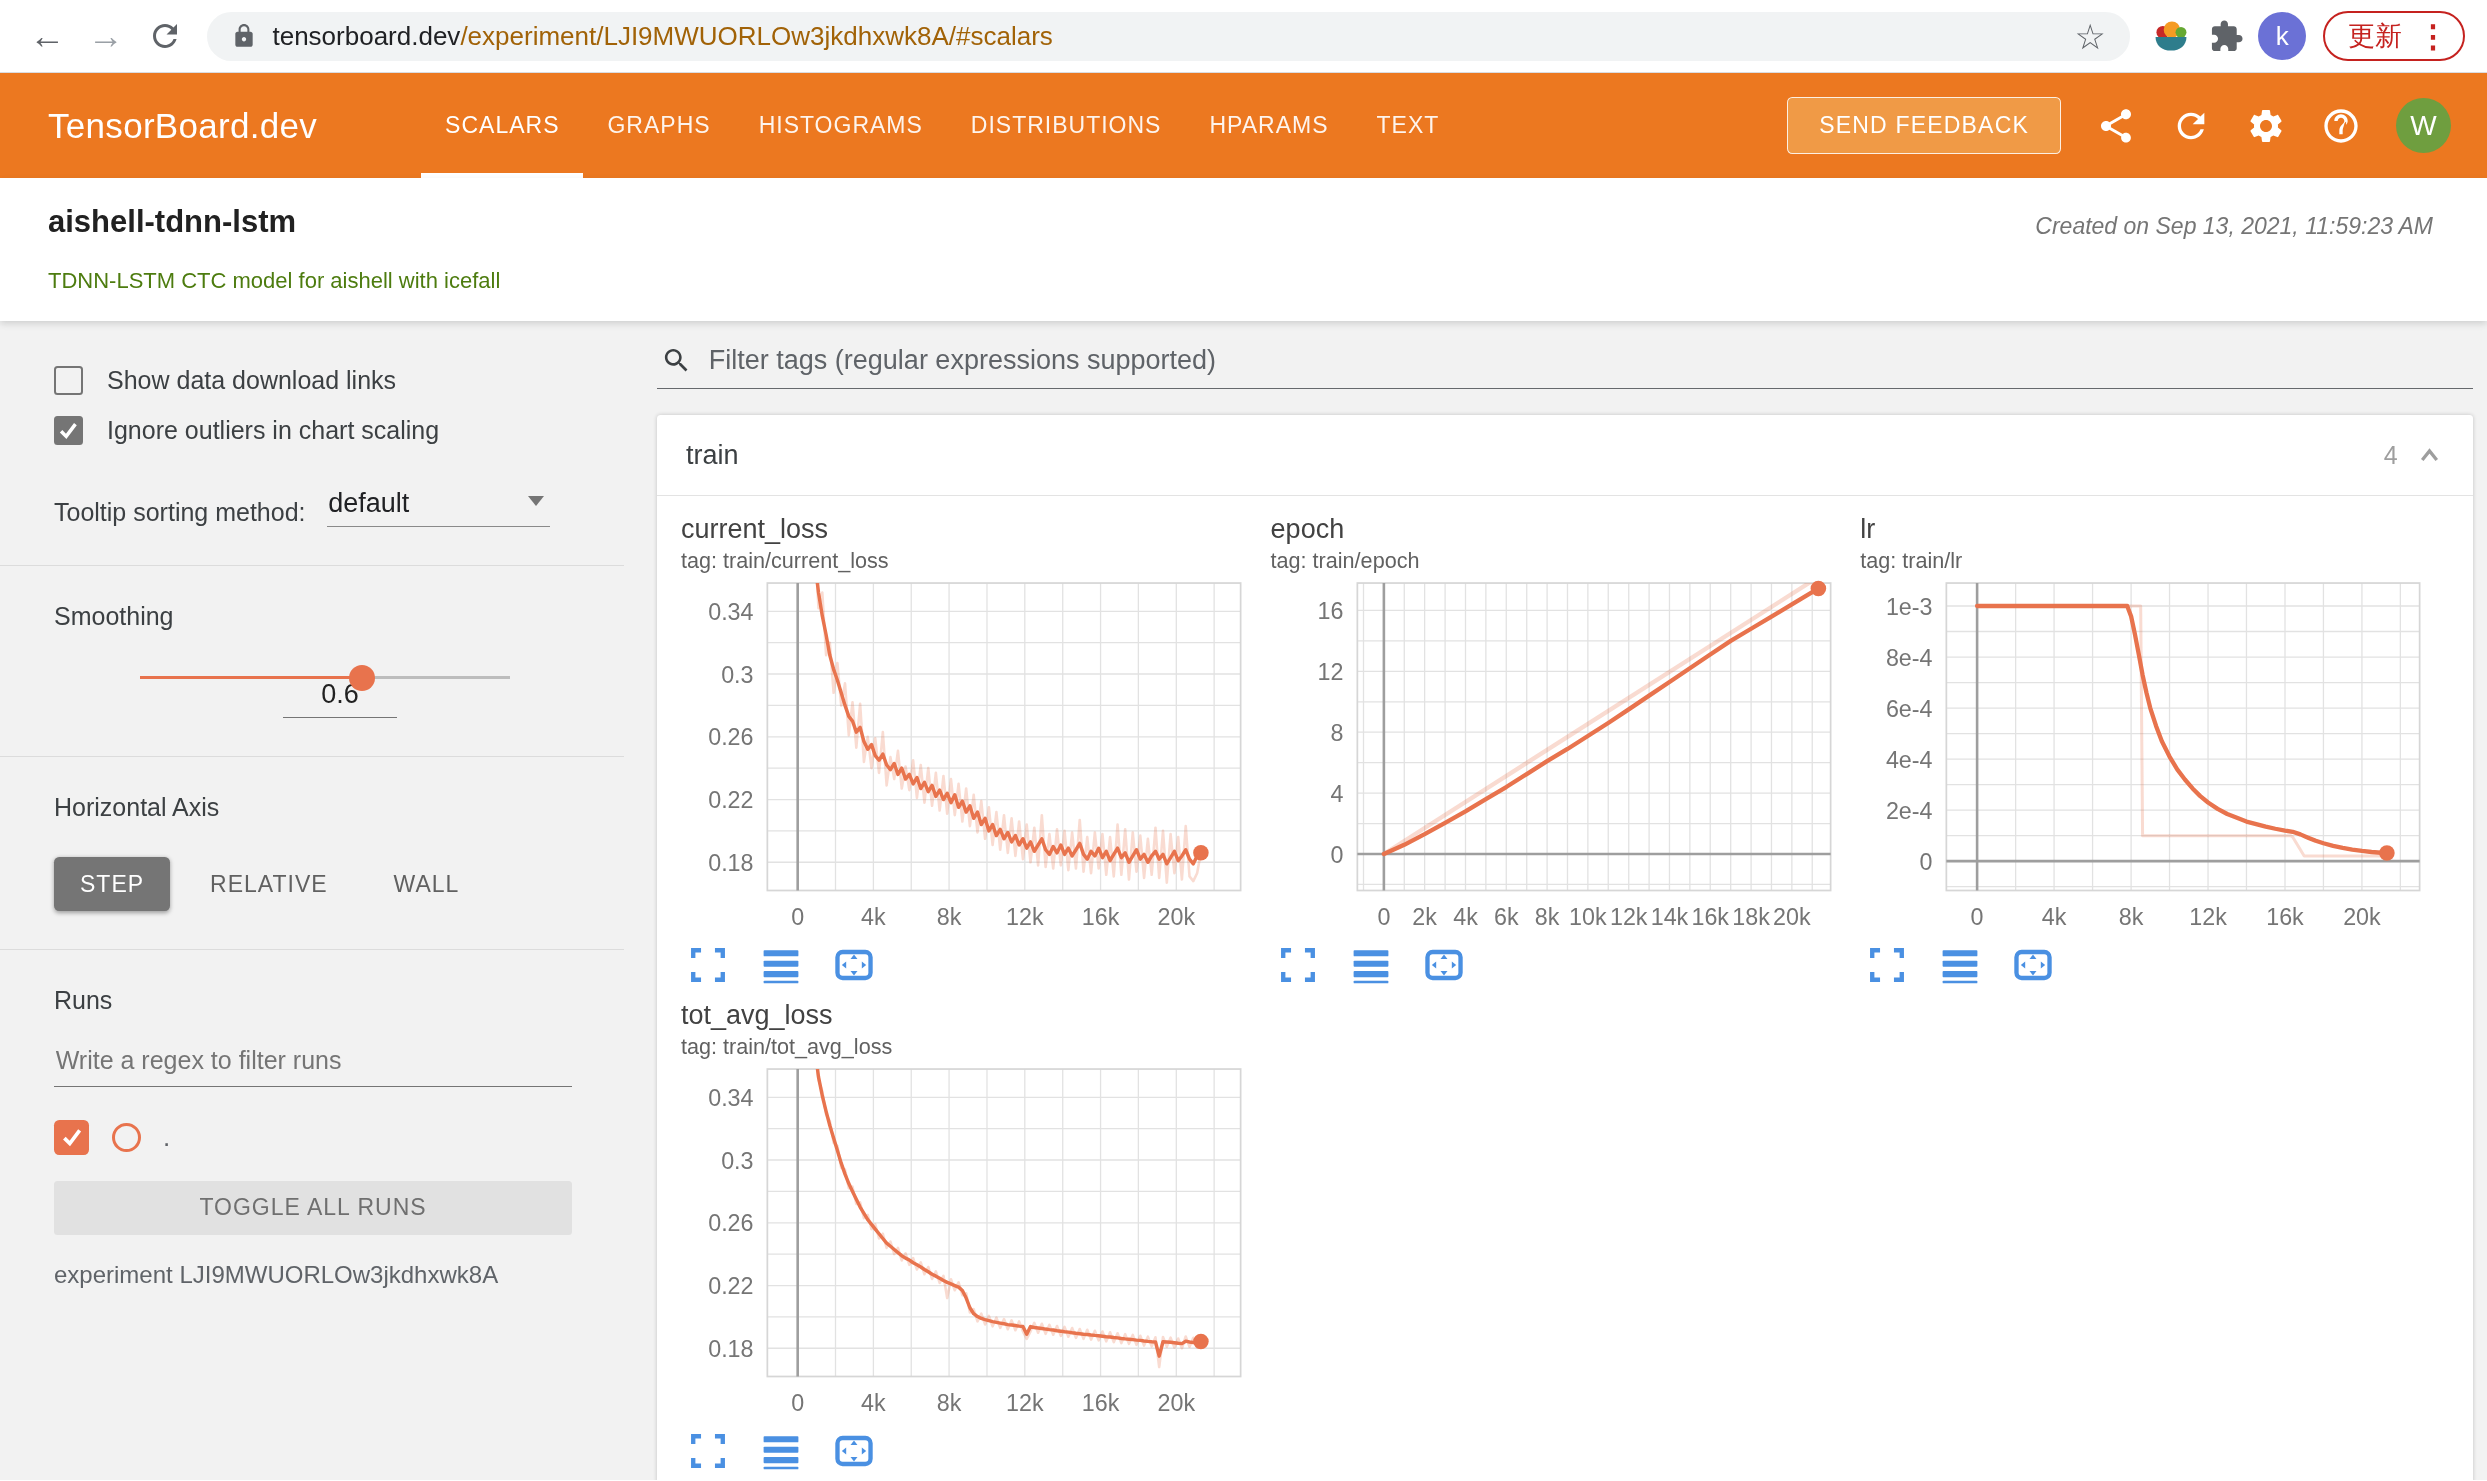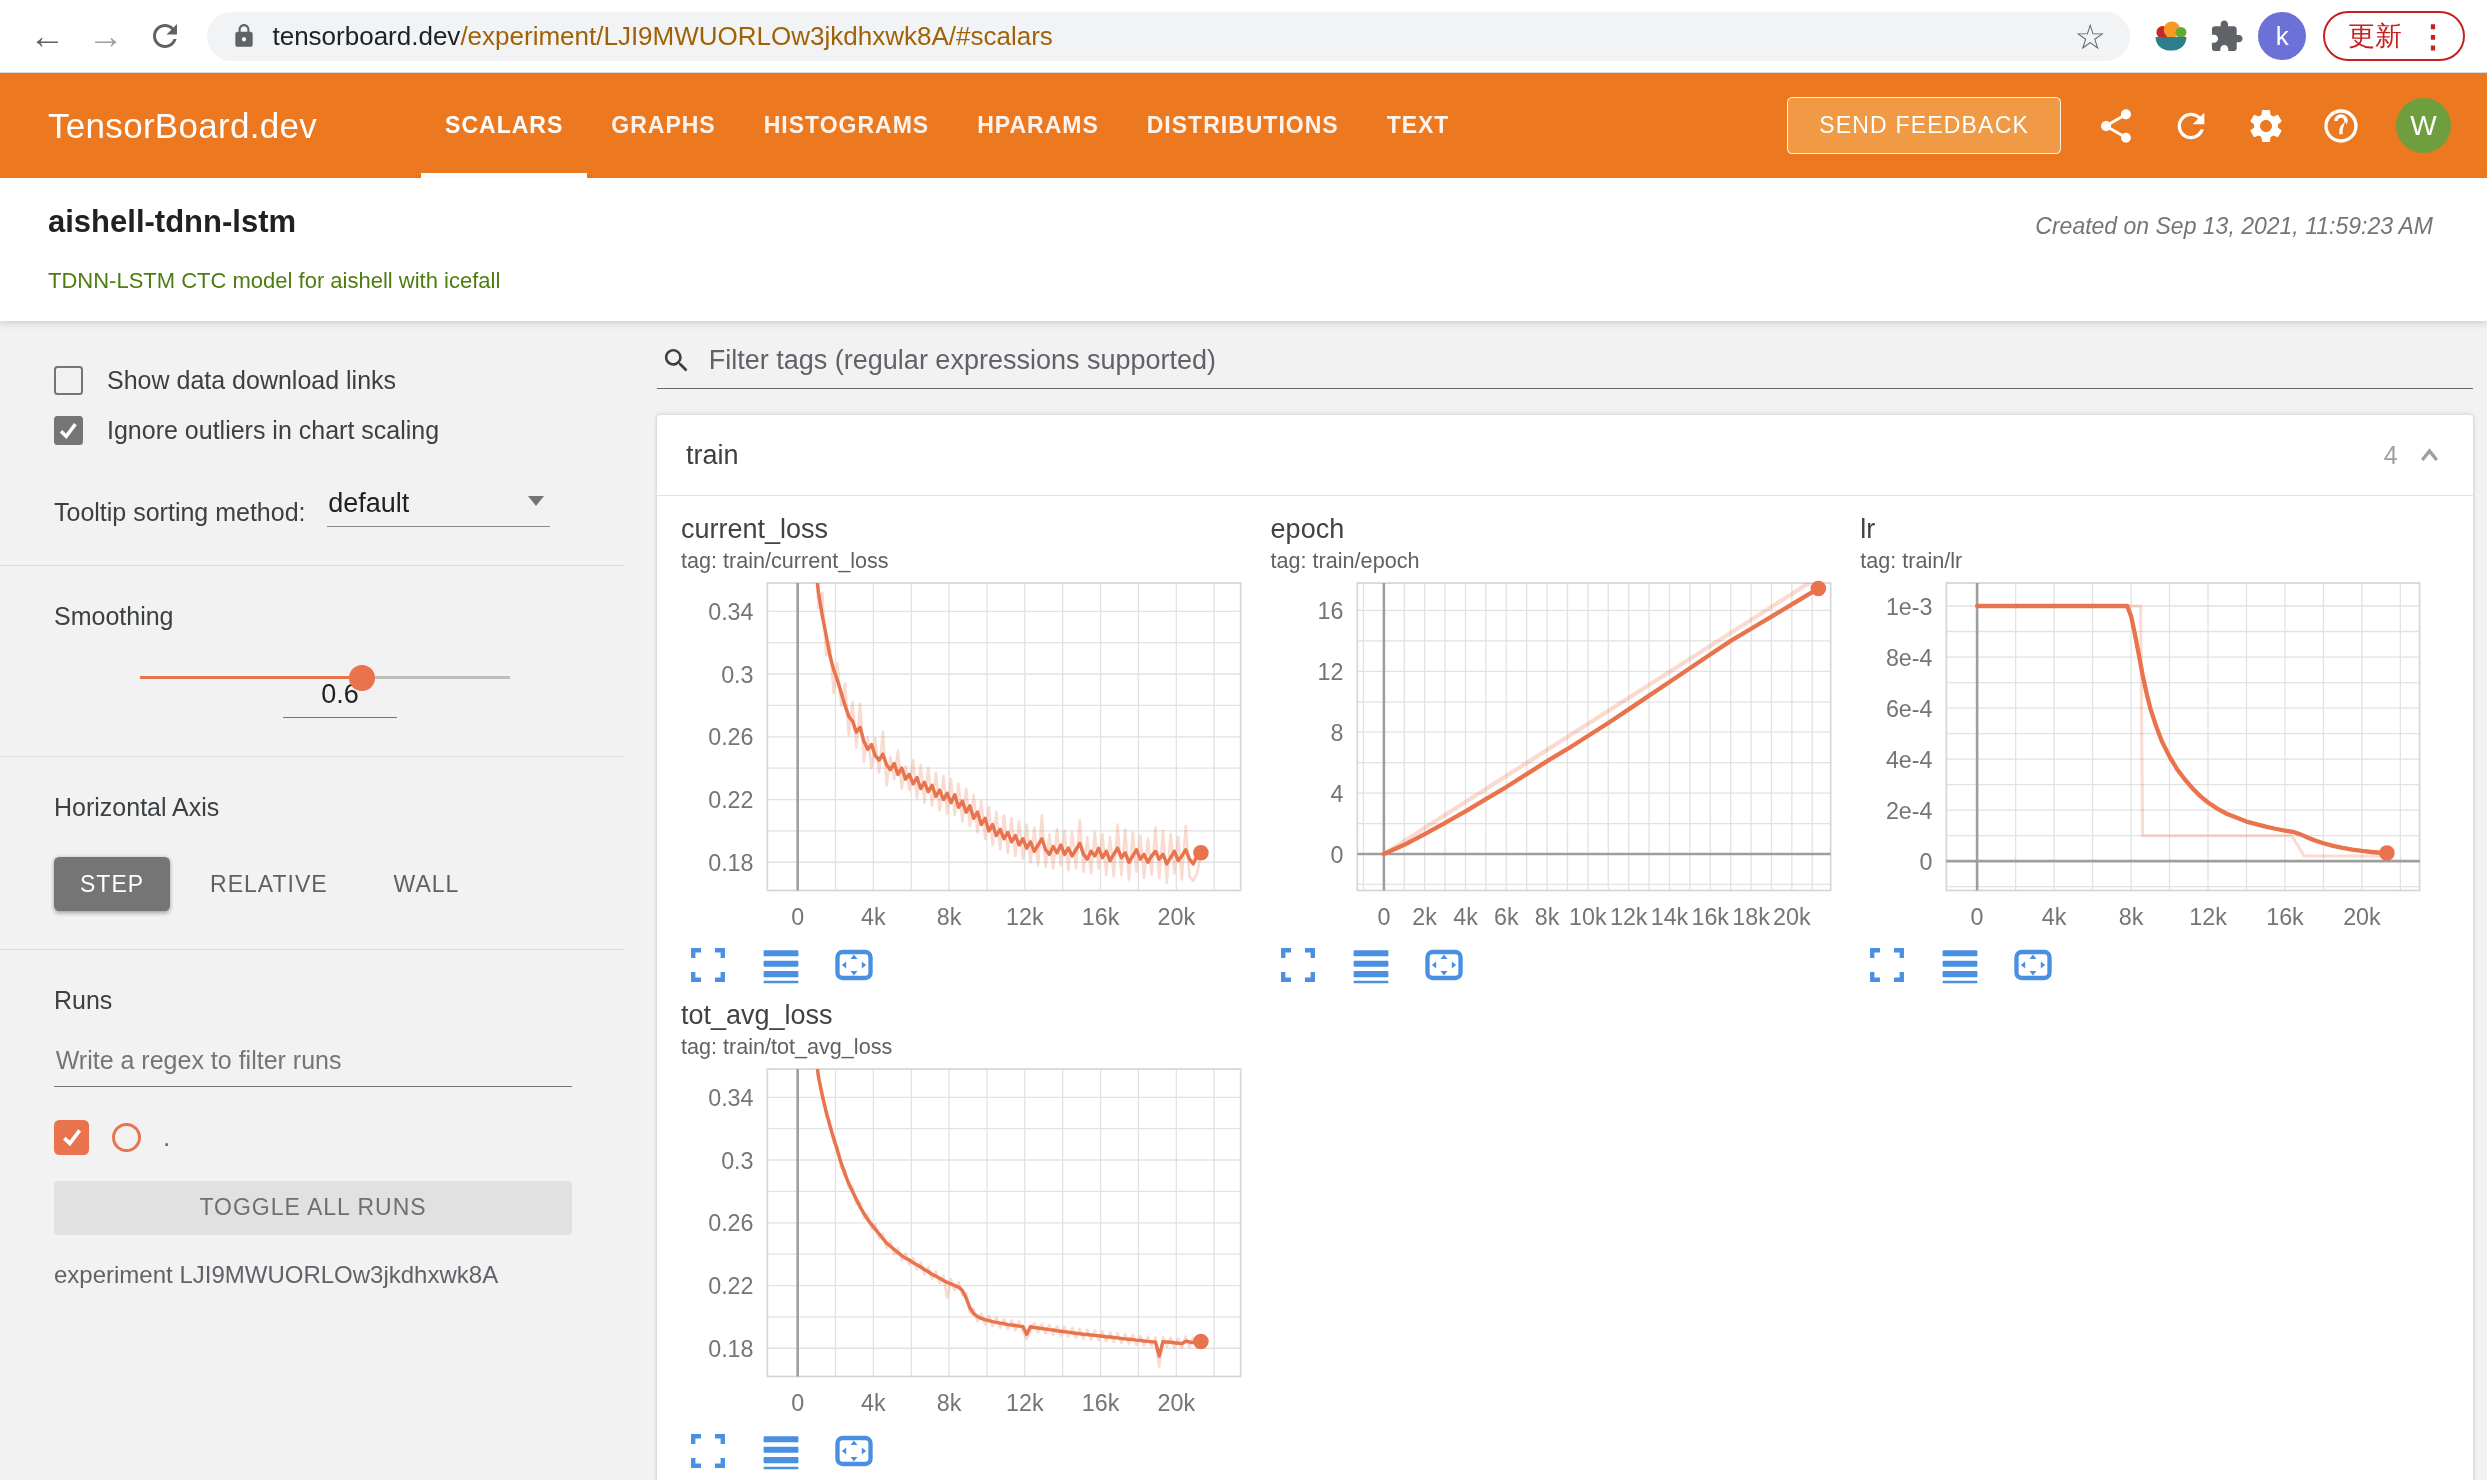--- a/index.html
+++ b/index.html
@@ -21,21 +21,21 @@
   .avatar-k { width: 48px; height: 48px; border-radius: 50%; background: #6b71d6; color: #fff;
               display: flex; align-items: center; justify-content: center; font-size: 26px; }
   .update-pill { height: 50px; border: 2.6px solid #c5221f; border-radius: 25px; display: flex;
                  align-items: center; gap: 15.6px; padding: 0 14px 0 22.5px; color: #c5221f;
                  font-size: 27px; margin-left: 8.6px; }
   .update-pill .dots { font-size: 31px; font-weight: bold; }
 
   
   .tb-header { height: 105px; background: #ec7820; display: flex; align-items: stretch; padding: 0 36px 0 48px; color: #fff; }
   .logo { font-size: 35px; font-weight: 500; letter-spacing: 0.3px; display: flex; align-items: center; }
-  .tabs { display: flex; margin-left: 104px; font-weight: bold; }
+  .tabs { display: flex; margin-left: 104px; }
   .tab { display: flex; align-items: center; padding: 5.2px 24px 0 24px; font-size: 23px; letter-spacing: 1px;
          color: rgba(255,255,255,.92); border-bottom: 5.2px solid transparent; cursor: pointer; }
   .tab.active { color: #fff; border-bottom-color: #fff; }
   .header-right { margin-left: auto; display: flex; align-items: center; gap: 35px; }
   .feedback-btn { height: 57px; padding: 0 31px; border: 1.7px solid rgba(255,255,255,.85); border-radius: 5.2px;
                   background: #f09a46; font-size: 23px; letter-spacing: 1.2px; display: flex; align-items: center; cursor: pointer; }
   .hicon { width: 40px; height: 40px; cursor: pointer; }
   .avatar-w { width: 55px; height: 55px; border-radius: 50%; background: #6f9e3f; display: flex;
               align-items: center; justify-content: center; font-size: 28px; cursor: pointer; }
 
@@ -149,22 +149,22 @@
     <span class="dots">⋮</span>
   </div>
 </div>
 
 <div class="tb-header">
   <div class="logo">TensorBoard.dev</div>
   <div class="tabs">
     <div class="tab active">SCALARS</div>
     <div class="tab">GRAPHS</div>
     <div class="tab">HISTOGRAMS</div>
+    <div class="tab">DISTRIBUTIONS</div>
     <div class="tab">HPARAMS</div>
-    <div class="tab">DISTRIBUTIONS</div>
     <div class="tab">TEXT</div>
   </div>
   <div class="header-right">
     <div class="feedback-btn">SEND FEEDBACK</div>
     <svg class="hicon" viewBox="0 0 24 24">
         <path fill="#fff" d="M18 16.08c-.76 0-1.44.3-1.96.77L8.91 12.7c.05-.23.09-.46.09-.7s-.04-.47-.09-.7l7.05-4.11c.54.5 1.25.81 2.04.81 1.66 0 3-1.34 3-3s-1.34-3-3-3-3 1.34-3 3c0 .24.04.47.09.7L8.04 9.81C7.5 9.31 6.79 9 6 9c-1.66 0-3 1.34-3 3s1.34 3 3 3c.79 0 1.5-.31 2.04-.81l7.12 4.16c-.05.21-.08.43-.08.65 0 1.61 1.31 2.92 2.92 2.92 1.61 0 2.92-1.31 2.92-2.92s-1.31-2.92-2.92-2.92z"></path>
       </svg>
     <svg class="hicon" viewBox="0 0 24 24">
         <path fill="#fff" d="M17.65 6.35C16.2 4.9 14.21 4 12 4c-4.42 0-7.99 3.58-7.99 8s3.57 8 7.99 8c3.73 0 6.84-2.55 7.73-6h-2.08c-.82 2.33-3.04 4-5.65 4-3.31 0-6-2.69-6-6s2.69-6 6-6c1.66 0 3.14.69 4.22 1.78L13 11h7V4l-2.35 2.35z"></path>
       </svg>

